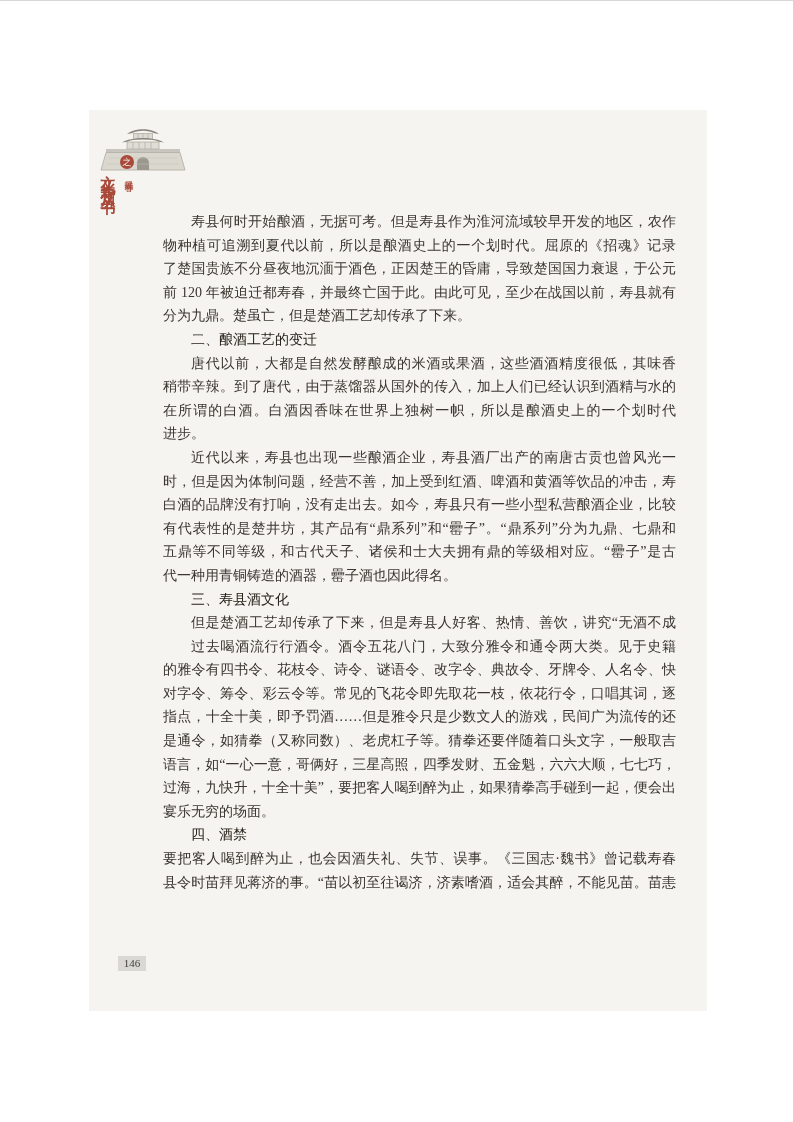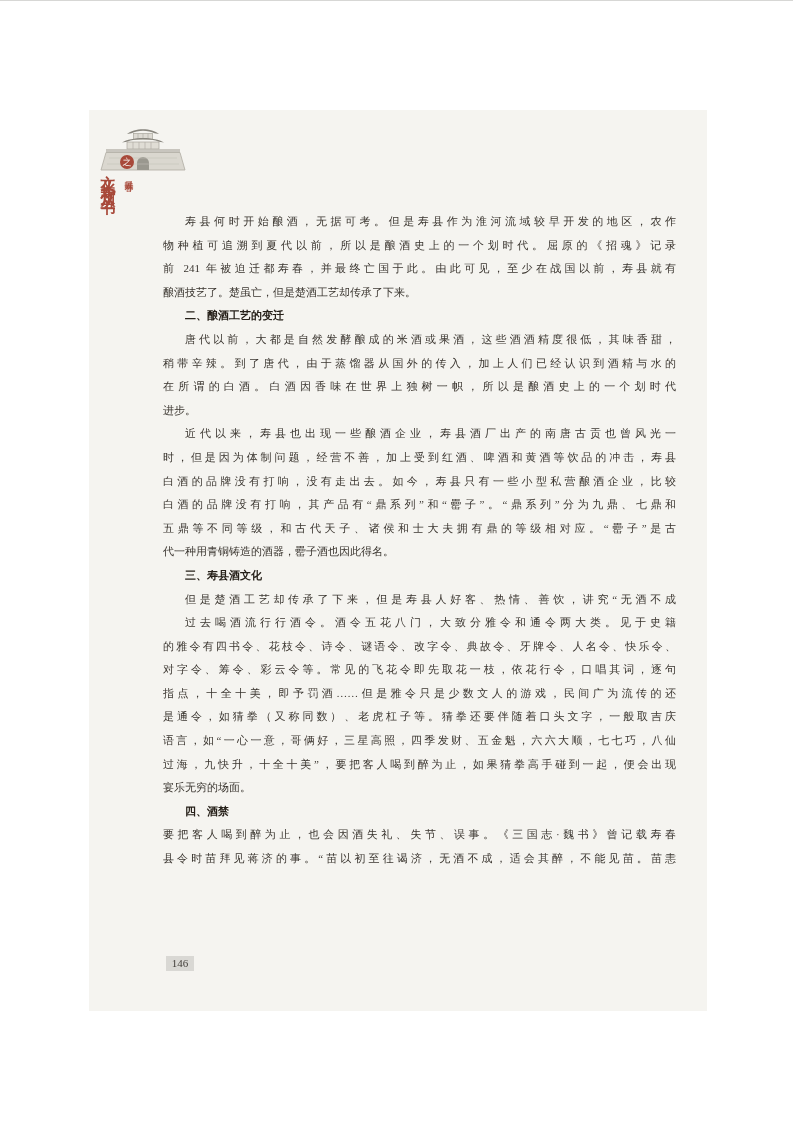--- a/index.html
+++ b/index.html
@@ -41,35 +41,34 @@
     color: #a8493a;
     height: 60px;
   }
   
   .text-block {
     position: absolute; left: 74px; top: 100px;
     width: 513px;
   }
   .line {
     height: 23.6px; line-height: 23.6px;
-    font-size: 11px; color: #3a352f;
+    font-size: 14px; color: #3a352f;
     text-align: justify; text-align-last: justify;
     white-space: normal; overflow: hidden;
   }
   .line.first, .line.heading { text-indent: 2em; }
   .line.end, .line.heading { text-align-last: left; }
-  .line.heading { font-weight: 700; color: #262019; }
+  .line.heading { font-weight: 400; color: #262019; }
   
   .page-number {
     position: absolute; left: 29px; top: 846px;
     min-width: 24px; height: 15px; padding: 0 2px;
     background: #d9d8d4;
     font-size: 11px; line-height: 15px; text-align: center;
     color: #45413c;
-    margin-left: 48px;
   }
 </style>
 </head>
 <body>
 
 <div class="scan-edge"></div>
 
 <div class="page">
 
   <div class="logo-wrap">
@@ -101,43 +100,44 @@
     </svg>
   </div>
 
   <div class="series-badge">之</div>
   <div class="series-title">文化寿州丛书</div>
   <div class="volume-subtitle">寻味寿春</div>
 
   <div class="text-block">
       <div class="line first">寿县何时开始酿酒，无据可考。但是寿县作为淮河流域较早开发的地区，农作</div>
       <div class="line mid">物种植可追溯到夏代以前，所以是酿酒史上的一个划时代。屈原的《招魂》记录</div>
-      <div class="line mid">前 241 年被迫迁都寿春，并最终亡国于此。由此可见，至少在战国以前，寿县就有</div>
-      <div class="line end">酿酒技艺了。楚虽亡，但是楚酒工艺却传承了下来。</div>
+      <div class="line mid">了楚国贵族不分昼夜地沉湎于酒色，正因楚王的昏庸，导致楚国国力衰退，于公元</div>
+      <div class="line mid">前 120 年被迫迁都寿春，并最终亡国于此。由此可见，至少在战国以前，寿县就有</div>
+      <div class="line end">分为九鼎。楚虽亡，但是楚酒工艺却传承了下来。</div>
       <div class="line heading">二、酿酒工艺的变迁</div>
       <div class="line first">唐代以前，大都是自然发酵酿成的米酒或果酒，这些酒酒精度很低，其味香甜，</div>
       <div class="line mid">稍带辛辣。到了唐代，由于蒸馏器从国外的传入，加上人们已经认识到酒精与水的</div>
       <div class="line mid">在所谓的白酒。白酒因香味在世界上独树一帜，所以是酿酒史上的一个划时代</div>
       <div class="line end">进步。</div>
       <div class="line first">近代以来，寿县也出现一些酿酒企业，寿县酒厂出产的南唐古贡也曾风光一</div>
       <div class="line mid">时，但是因为体制问题，经营不善，加上受到红酒、啤酒和黄酒等饮品的冲击，寿县</div>
       <div class="line mid">白酒的品牌没有打响，没有走出去。如今，寿县只有一些小型私营酿酒企业，比较</div>
-      <div class="line mid">白酒的品牌没有打响，其产品有“鼎系列”和“罍子”。“鼎系列”分为九鼎、七鼎和</div>
+      <div class="line mid">有代表性的是楚井坊，其产品有“鼎系列”和“罍子”。“鼎系列”分为九鼎、七鼎和</div>
       <div class="line mid">五鼎等不同等级，和古代天子、诸侯和士大夫拥有鼎的等级相对应。“罍子”是古</div>
       <div class="line end">代一种用青铜铸造的酒器，罍子酒也因此得名。</div>
       <div class="line heading">三、寿县酒文化</div>
       <div class="line first">但是楚酒工艺却传承了下来，但是寿县人好客、热情、善饮，讲究“无酒不成</div>
       <div class="line first">过去喝酒流行行酒令。酒令五花八门，大致分雅令和通令两大类。见于史籍</div>
       <div class="line mid">的雅令有四书令、花枝令、诗令、谜语令、改字令、典故令、牙牌令、人名令、快乐令、</div>
       <div class="line mid">对字令、筹令、彩云令等。常见的飞花令即先取花一枝，依花行令，口唱其词，逐句</div>
       <div class="line mid">指点，十全十美，即予罚酒……但是雅令只是少数文人的游戏，民间广为流传的还</div>
       <div class="line mid">是通令，如猜拳（又称同数）、老虎杠子等。猜拳还要伴随着口头文字，一般取吉庆</div>
       <div class="line mid">语言，如“一心一意，哥俩好，三星高照，四季发财、五金魁，六六大顺，七七巧，八仙</div>
       <div class="line mid">过海，九快升，十全十美”，要把客人喝到醉为止，如果猜拳高手碰到一起，便会出现</div>
       <div class="line end">宴乐无穷的场面。</div>
       <div class="line heading">四、酒禁</div>
       <div class="line mid">要把客人喝到醉为止，也会因酒失礼、失节、误事。《三国志·魏书》曾记载寿春</div>
-      <div class="line mid">县令时苗拜见蒋济的事。“苗以初至往谒济，无酒不成，适会其醉，不能见苗。苗恚</div>
+      <div class="line mid">县令时苗拜见蒋济的事。“苗以初至往谒济，济素嗜酒，适会其醉，不能见苗。苗恚</div>
     </div>
 
   <div class="page-number">146</div>
 
 </div>
 
 </body></html>

